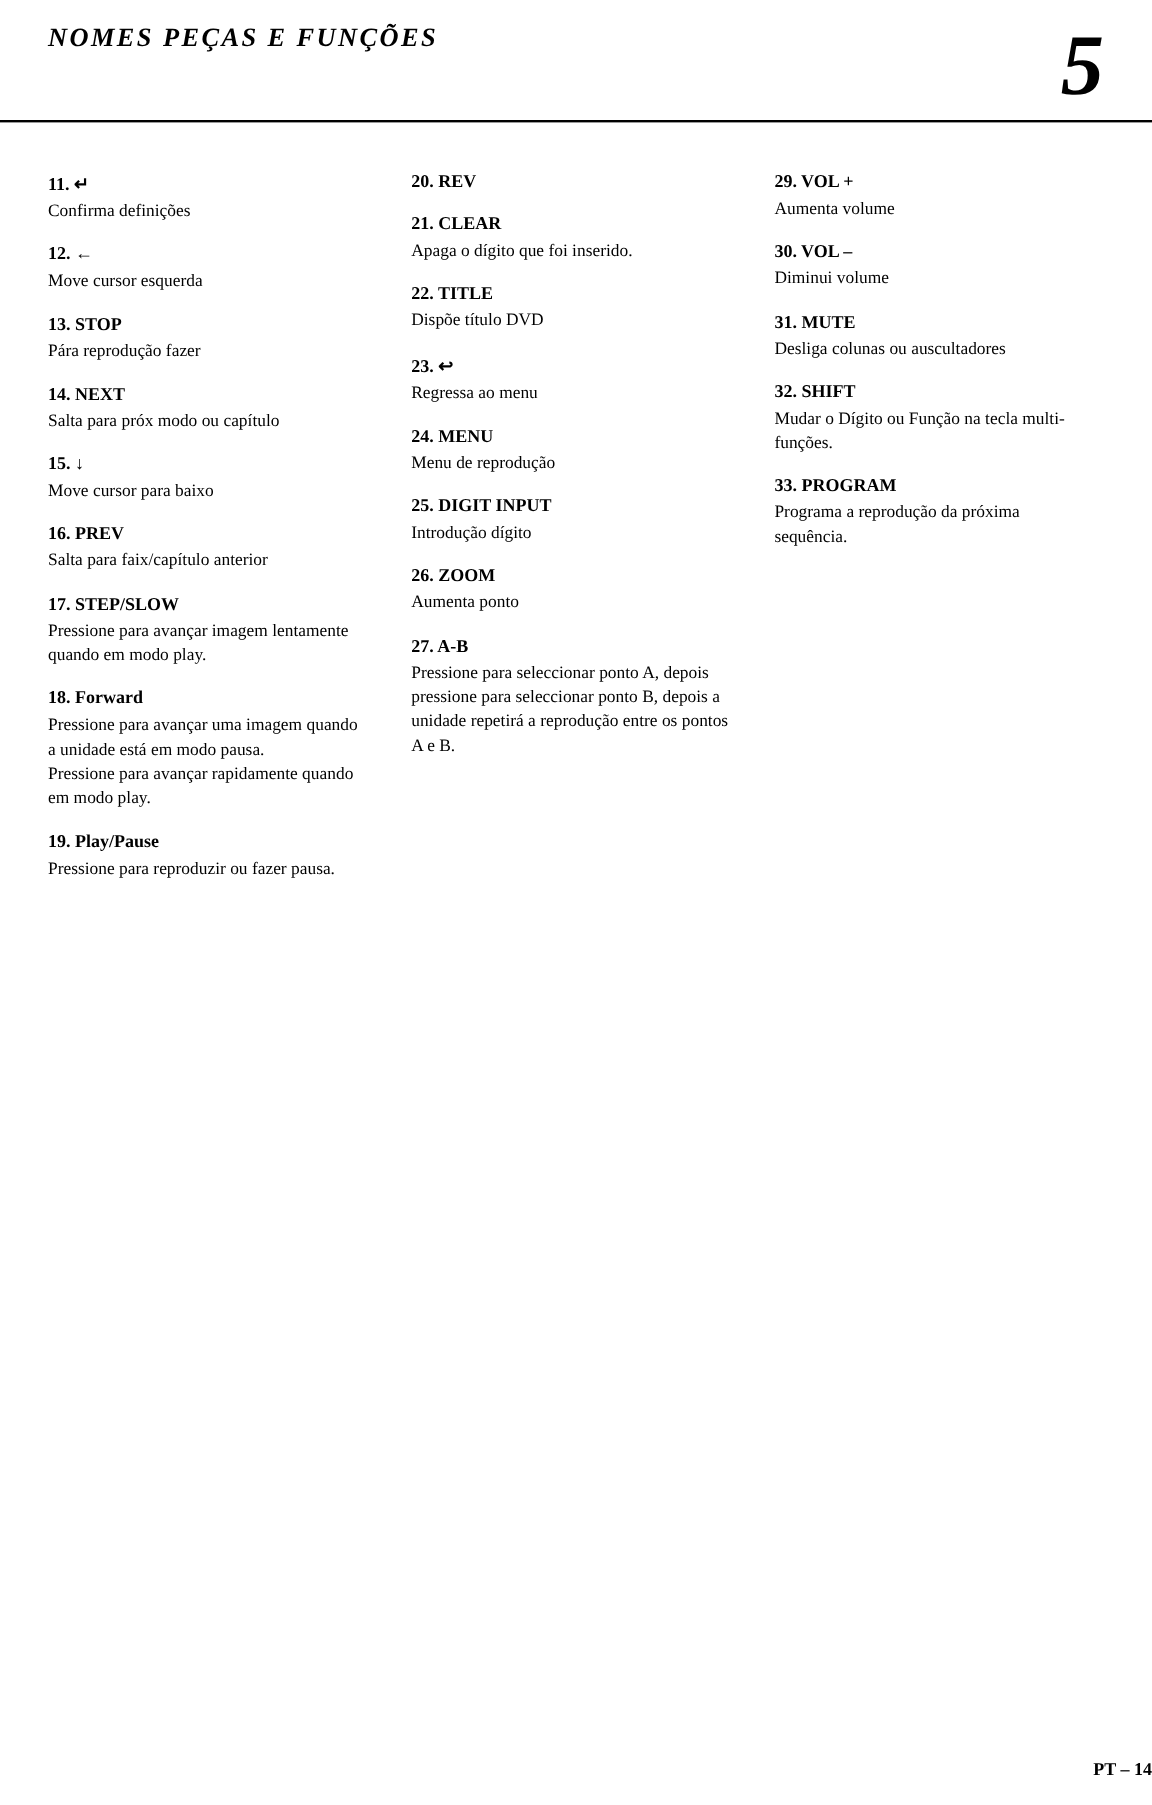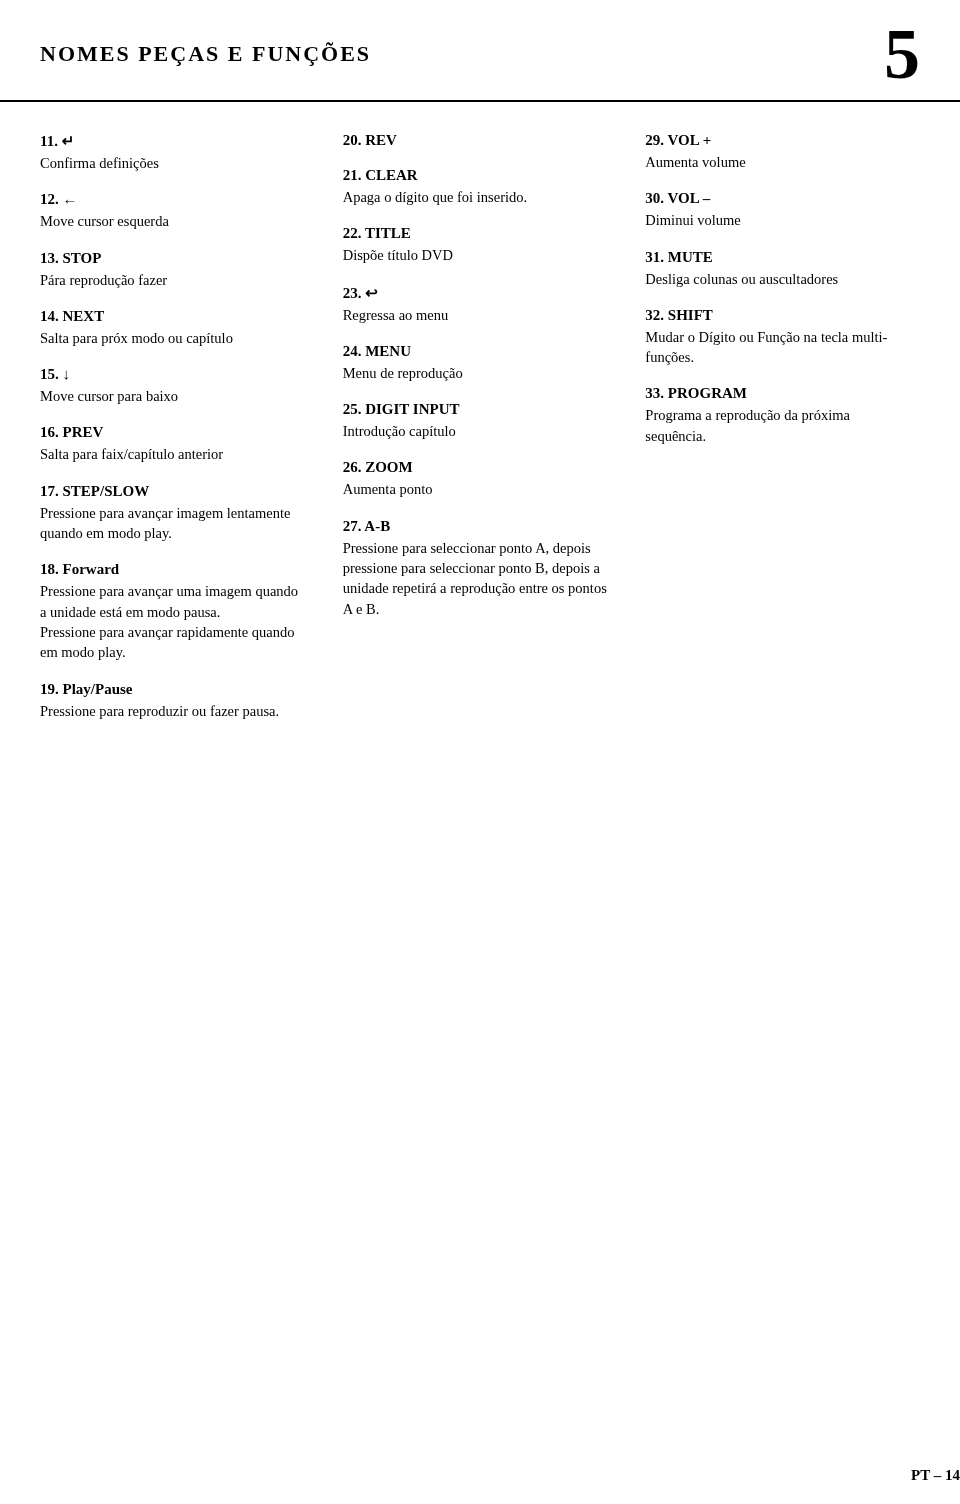--- a/index.html
+++ b/index.html
@@ -17,43 +17,44 @@
       width: 960px;
       min-height: 1504px;
       padding: 0;
       position: relative;
     }
 
     
     .header {
       display: flex;
       justify-content: space-between;
-      align-items: center;
       padding: 18px 40px 10px 40px;
       border-bottom: 2px solid #000;
       margin-bottom: 0;
+      font-style: italic;
     }
     .header-title {
       font-size: 22px;
       font-weight: bold;
       letter-spacing: 2px;
       text-transform: uppercase;
     }
     .header-number {
       font-size: 72px;
       font-weight: bold;
       line-height: 1;
       font-family: 'Times New Roman', Times, serif;
     }
 
     
     .content {
       display: flex;
       padding: 30px 30px 30px 30px;
       gap: 0;
+      margin-top: 12px;
     }
 
     
     .col {
       flex: 1;
       padding: 0 18px;
     }
     .col:first-child {
       padding-left: 10px;
     }
@@ -148,21 +149,21 @@
         <div class="item">
           <div class="item-heading">23. ↩</div>
           <div class="item-body">Regressa ao menu</div>
         </div>
         <div class="item">
           <div class="item-heading">24. MENU</div>
           <div class="item-body">Menu de reprodução</div>
         </div>
         <div class="item">
           <div class="item-heading">25. DIGIT INPUT</div>
-          <div class="item-body">Introdução capítulo</div>
+          <div class="item-body">Introdução dígito</div>
         </div>
         <div class="item">
           <div class="item-heading">26. ZOOM</div>
           <div class="item-body">Aumenta ponto</div>
         </div>
         <div class="item">
           <div class="item-heading">27. A-B</div>
           <div class="item-body">Pressione para seleccionar ponto A, depois pressione para seleccionar ponto B, depois a unidade repetirá a reprodução entre os pontos A e B.</div>
         </div>
       </div>

